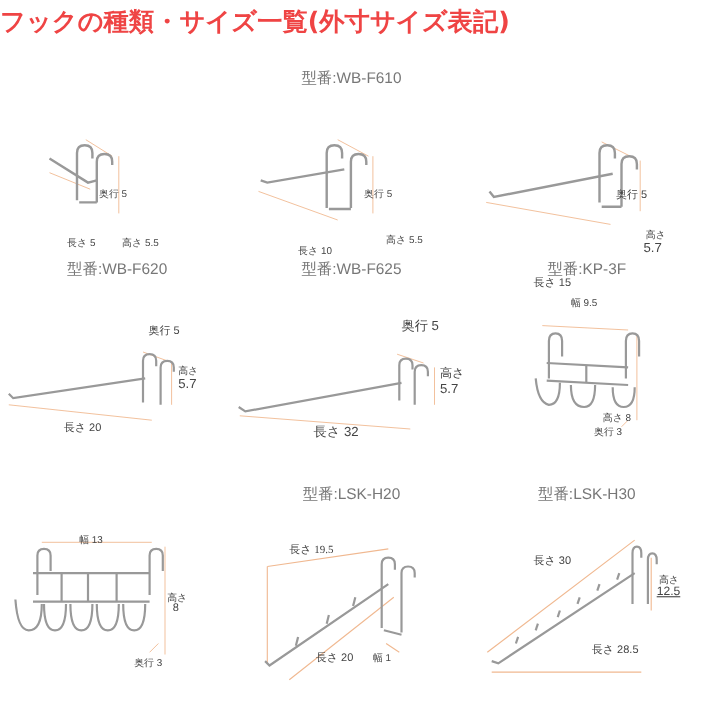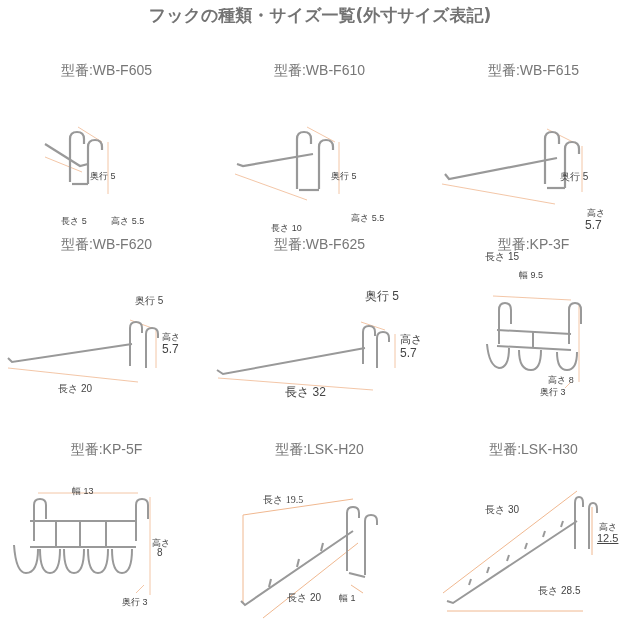--- a/index.html
+++ b/index.html
@@ -1,34 +1,33 @@
 <!DOCTYPE html>
 <html><head>
 <meta charset="utf-8">
 <style>
   html, body { margin:0; padding:0; background:#ffffff; }
   body { width:640px; height:640px; position:relative; overflow:hidden;
          font-family:"DejaVu Sans", sans-serif; color:#333; }
-  .title { position:absolute; top:4px; left:0; width:640px; text-align:center;
-           font-size:17px; font-weight:bold; color:#737373; letter-spacing:0px; }
+  .title { position:absolute; top:4px; left:0; width:640px; text-align:left;
+           font-size:23px; font-weight:bold; color:#ef4444; letter-spacing:0px; }
   .cell { position:absolute; width:213px; height:205px; }
   .model { position:absolute; top:0; width:100%; text-align:center; font-size:14px;
            color:#777; font-family:"Liberation Sans", sans-serif; }
   .fig { position:absolute; left:0; top:22px; }
   .dim { position:absolute; font-size:9px; color:#444; white-space:nowrap;
          font-family:"Liberation Sans", sans-serif; }
   .dim.lg { font-size:12px; }
 </style>
 </head>
 <body>
 
 <div class="title">フックの種類・サイズ一覧(外寸サイズ表記)</div>
 
 <div class="cell" style="left:0;top:62px;">
-  <div class="model">型番:WB-F605</div>
   <svg class="fig" width="213" height="140">
     <g stroke="#f0b890" stroke-width="0.8" fill="none">
       <line x1="78" y1="43" x2="102" y2="58"></line>
         <line x1="108" y1="58" x2="108" y2="110"></line>
         <line x1="45" y1="73" x2="82" y2="88"></line>
     </g>
     <g stroke="#999" stroke-width="2.2" fill="none">
       <path d="M70 98 L70 55 Q70 48 77 48 Q84 48 84 55 L84 60"></path>
       <path d="M88 100 L88 63 Q88 56 95 56 Q102 56 102 63 L102 66"></path>
       <path d="M45 60 L80 82 L88 80"></path>
@@ -54,21 +53,20 @@
       <path d="M24 80 L30 82 L100 70"></path>
       <path d="M86 106 L106 106"></path>
     </g>
   </svg>
   <div class="dim" style="left:118px;top:108px;">奥行 5</div>
   <div class="dim" style="left:58px;top:160px;">長さ 10</div>
   <div class="dim" style="left:138px;top:150px;">高さ 5.5</div>
 </div>
 
 <div class="cell" style="left:427px;top:62px;">
-  <div class="model">型番:WB-F615</div>
   <svg class="fig" width="213" height="140">
     <g stroke="#f0b890" stroke-width="0.8" fill="none">
       <line x1="120" y1="45" x2="150" y2="60"></line>
         <line x1="155" y1="62" x2="155" y2="108"></line>
         <line x1="15" y1="100" x2="128" y2="120"></line>
     </g>
     <g stroke="#999" stroke-width="2.2" fill="none">
       <path d="M118 100 L118 55 Q118 48 125 48 Q132 48 132 55 L132 60"></path>
       <path d="M138 104 L138 65 Q138 58 145 58 Q152 58 152 65 L152 70"></path>
       <path d="M18 90 L22 95 L130 74"></path>
@@ -139,21 +137,20 @@
       <path d="M92 92 Q92 112 104 112 Q114 112 114 92"></path>
       <path d="M130 94 Q130 112 140 112 Q150 112 150 94"></path>
     </g>
   </svg>
   <div class="dim" style="left:92px;top:33px;">幅 9.5</div>
   <div class="dim" style="left:121px;top:138px;">高さ 8</div>
   <div class="dim" style="left:113px;top:150px;">奥行 3</div>
 </div>
 
 <div class="cell" style="left:0;top:441px;">
-  <div class="model">型番:KP-5F</div>
   <svg class="fig" width="213" height="170">
     <g stroke="#f0b890" stroke-width="0.8" fill="none">
       <line x1="38" y1="30" x2="138" y2="30"></line>
         <line x1="150" y1="34" x2="150" y2="132"></line>
         <line x1="136" y1="130" x2="144" y2="122"></line>
     </g>
     <g stroke="#999" stroke-width="2" fill="none">
       <path d="M34 78 L34 42 Q34 36 40 36 Q46 36 46 42 L46 56"></path>
       <path d="M136 78 L136 42 Q136 36 142 36 Q148 36 148 42 L148 56"></path>
       <path d="M30 58 L136 58"></path>

